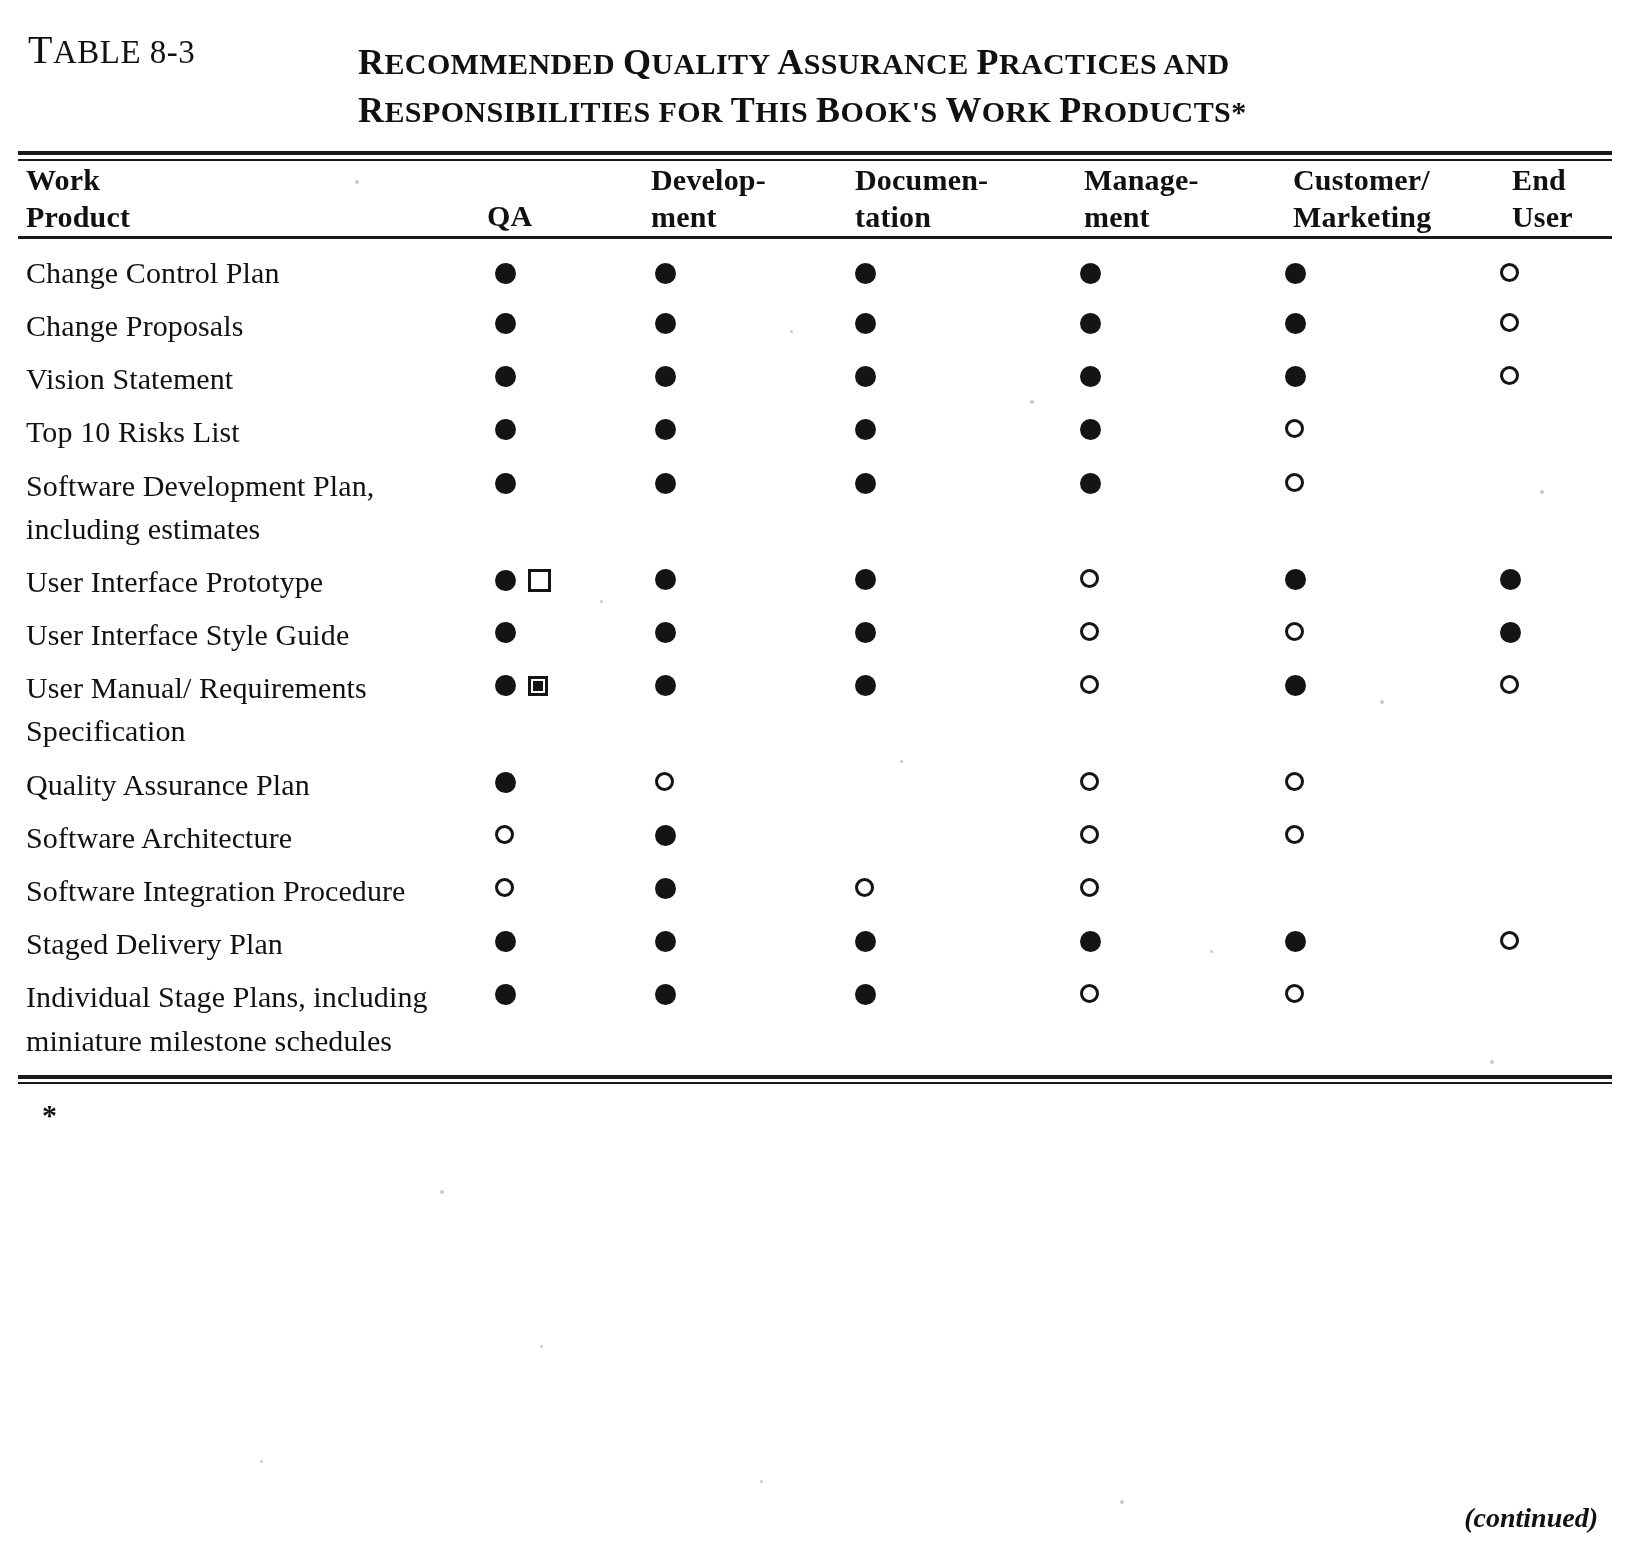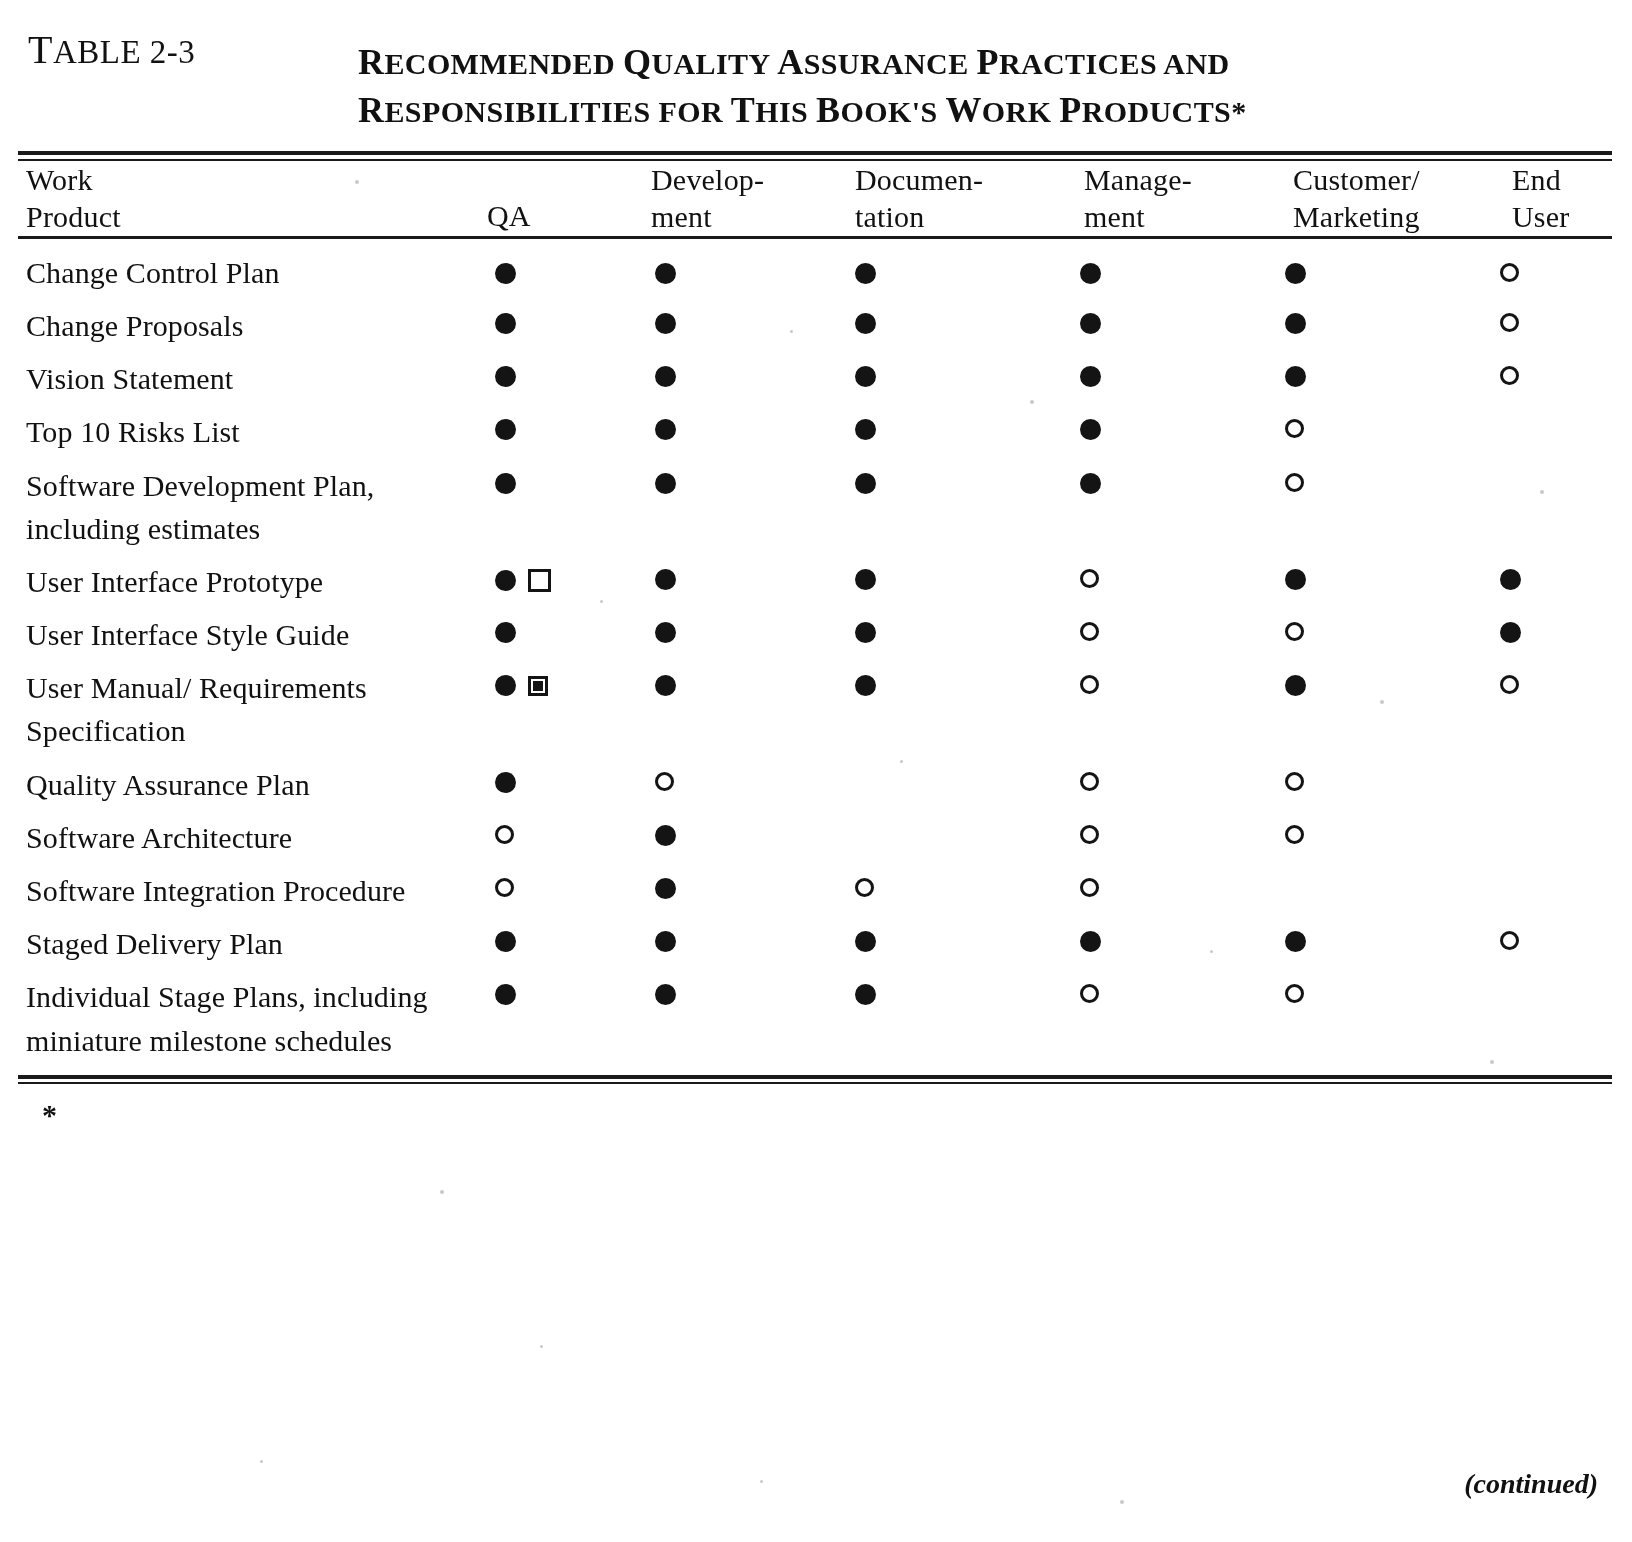--- a/index.html
+++ b/index.html
@@ -85,21 +85,21 @@
   th.col-wp    { width: 455px; }
   th.col-qa    { width: 160px; }
   th.col-dev   { width: 200px; }
   th.col-doc   { width: 225px; }
   th.col-mgmt  { width: 205px; }
   th.col-cust  { width: 215px; margin-left: 32px; }
   th.col-end   { width: 136px; }
 
   thead th {
     font-family: "Liberation Serif", serif;
-    font-weight: normal;
+    font-weight: bold;
     font-size: 30px;
     line-height: 1.25;
     text-align: left;
     padding: 12px 0 14px 0;
     letter-spacing: 0.2px;
   }
   thead th.col-qa .hdr-lower { padding-top: 36px; display: block; }
   thead th.col-wp  { padding-left: 8px; }
   thead th.col-qa  { padding-left: 6px; }
   thead th.col-dev { padding-left: 4px; }
@@ -188,21 +188,21 @@
   }
   .footnote .fn-sq-open {
     display: inline-block; width: 14px; height: 14px;
     background: #fff; border: 2.5px solid #141414;
     box-sizing: border-box; vertical-align: 1px;
   }
 
   .continued {
     position: absolute;
     right: 34px;
-    bottom: 42px;
+    bottom: 8px;
     font-family: "Liberation Serif", serif;
     font-style: italic;
     font-weight: bold;
     font-size: 28px;
     text-align: center;
   }
 
   
   .speck {
     position: absolute;
@@ -212,21 +212,21 @@
     pointer-events: none;
   }
 </style>
 </head>
 <body>
 
 <div class="page">
 
   <div class="title-block">
     <div class="table-number">
-      <span class="cap">T</span><span>ABLE</span> <span title="TABLE 9-3">2-3</span>
+      <span class="cap">T</span><span>ABLE</span> <span title="TABLE 9-3">8-3</span>
     </div>
     <div class="title-text">
       <div>
         <span class="cap">R</span>ECOMMENDED <span class="cap">Q</span>UALITY <span class="cap">A</span>SSURANCE <span class="cap">P</span>RACTICES AND
       </div>
       <div>
         <span class="cap">R</span>ESPONSIBILITIES FOR <span class="cap">T</span>HIS <span class="cap">B</span>OOK'S <span class="cap">W</span>ORK <span class="cap">P</span>RODUCTS*
       </div>
     </div>
   </div>

